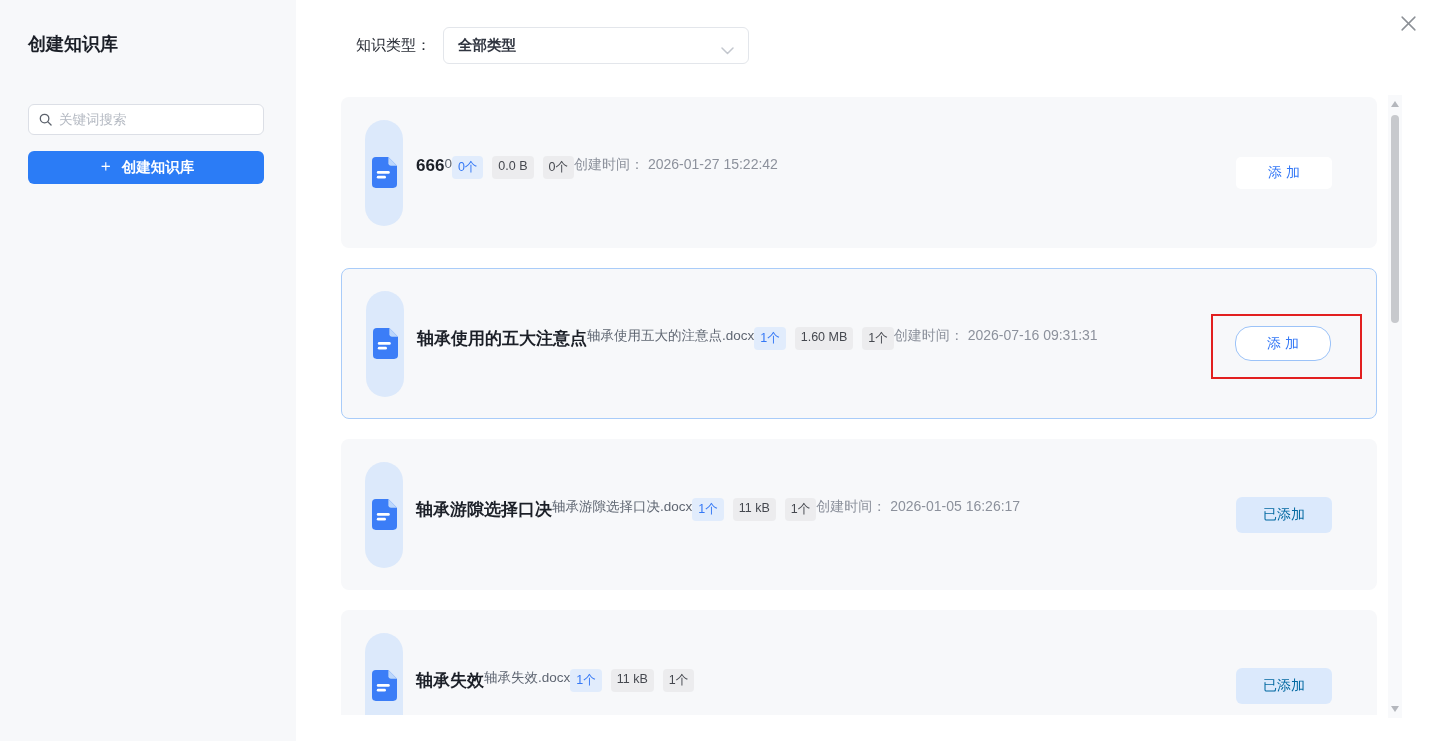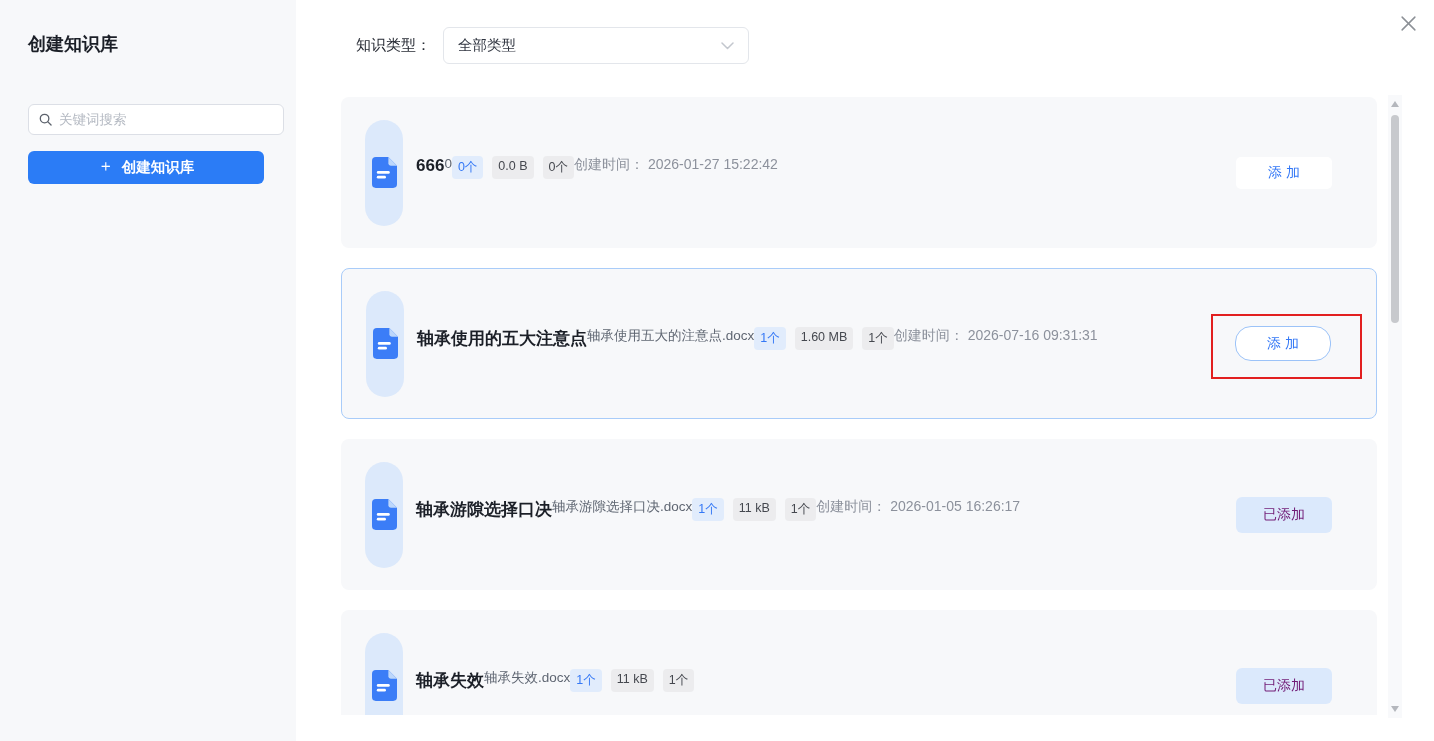--- a/index.html
+++ b/index.html
@@ -3,60 +3,60 @@
 <meta charset="utf-8">
 <style>
   * { margin:0; padding:0; box-sizing:border-box; }
   html,body { width:1434px; height:741px; }
   body { font-family:"Liberation Sans","DejaVu Sans",sans-serif; background:#fff; overflow:hidden; }
   .app { position:relative; width:1434px; height:741px; background:#ffffff; }
 
   
   .sidebar { position:absolute; left:0; top:0; width:296px; height:741px; background:#f7f8fa; }
   .sidebar-title { position:absolute; left:28px; top:32px; font-size:18px; font-weight:bold; color:#1b1f27; }
-  .search-box { position:absolute; left:28px; top:104px; width:256px; height:31px; background:#fff;
+  .search-box { position:absolute; left:28px; top:104px; width:236px; height:31px; background:#fff;
                 border:1px solid #dcdfe6; border-radius:6px; display:flex; align-items:center; padding:0 10px; }
   .search-box svg { flex:0 0 auto; margin-right:7px; }
   .search-box input { border:none; outline:none; width:100%; font-size:13.5px; color:#333; background:transparent;
                       font-family:"Liberation Sans","DejaVu Sans",sans-serif; }
   .search-box input::placeholder { color:#b4b9c2; }
   .create-btn { position:absolute; left:28px; top:151px; width:236px; height:33px; background:#2b7cf6; border:none;
                 border-radius:6px; color:#fff; font-size:14.5px; font-weight:bold; display:flex; align-items:center;
                 justify-content:center; gap:8px; cursor:pointer; font-family:inherit; }
   .create-btn .plus { font-size:16px; font-weight:normal; position:relative; top:-1px; }
 
   
   .main { position:absolute; left:296px; top:0; width:1138px; height:741px; background:#fff; }
   .close-btn { position:absolute; top:14px; right:17px; width:18px; height:18px; cursor:pointer;
                display:flex; align-items:center; justify-content:center; background:none; border:none; }
   .filter-row { position:absolute; left:60px; top:27px; height:37px; display:flex; align-items:center; }
   .filter-label { font-size:15px; color:#262a33; margin-right:12px; }
   .select { width:306px; height:37px; background:#fff; border:1px solid #e3e6eb; border-radius:6px;
-            display:flex; align-items:center; padding:0 14px; cursor:pointer; }
+            display:flex; align-items:flex-end; padding:8px 14px; cursor:pointer;font-weight:bold; }
   .select-value { font-size:14.5px; color:#303540; flex:1; }
 
   
   .list { position:absolute; left:45px; top:97px; width:1036px; height:618px; overflow:hidden; }
   .card { position:relative; width:100%; height:151px; background:#f7f8fa; border-radius:8px; margin-bottom:20px;
           display:flex; align-items:center; padding:0 45px 0 24px; cursor:pointer; }
   .card.selected { border:1.5px solid #a9ccf9; }
   .doc-pill { width:38px; height:106px; background:#dce9fb; border-radius:19px; flex:0 0 auto;
               display:flex; align-items:center; justify-content:center; margin-right:13px; }
   .card-body { display:flex; }
   .card-title { font-size:17px; font-weight:bold; color:#1b1f27; margin-bottom:6px; }
   .card-sub { font-size:13.5px; color:#5f6672; margin-bottom:9px; }
   .badges { display:flex; gap:9px; margin-bottom:10px; }
   .badge { font-size:12.5px; padding:3px 6px; border-radius:4px; background:#ececee; color:#45484f; }
   .badge.blue { background:#e1ecfc; color:#3478f6; }
   .card-time { font-size:14px; color:#8c919c; }
   .spacer { flex:1; }
   .add-btn { width:96px; height:32px; background:#fff; color:#3478f6; font-size:14px; border:none; border-radius:5px;
              cursor:pointer; font-family:inherit; }
   .add-btn.bordered { border:1px solid #9cc3f8; border-radius:16px; height:35px; }
-  .added-btn { width:96px; height:36px; background:#dbe9fc; color:#701a75; font-size:14px; border:none;
+  .added-btn { width:96px; height:36px; background:#dbe9fc; color:#0369a1; font-size:14px; border:none;
                border-radius:6px; cursor:pointer; font-family:inherit; }
 
   
   .red-box { position:absolute; left:1211px; top:314px; width:151px; height:65px; border:2px solid #e21f1f; z-index:6; pointer-events:none; }
   .red-note { position:absolute; left:851px; top:383px; font-size:15px; color:#e21f1f; z-index:6; white-space:nowrap; }
 
   
   .scrollbar { position:absolute; left:1388px; top:95px; width:14px; height:623px; background:#f8f9fb; }
   .sb-arrow-up, .sb-arrow-down { position:absolute; left:3px; width:0; height:0; border-left:4px solid transparent;
                border-right:4px solid transparent; cursor:pointer; }

